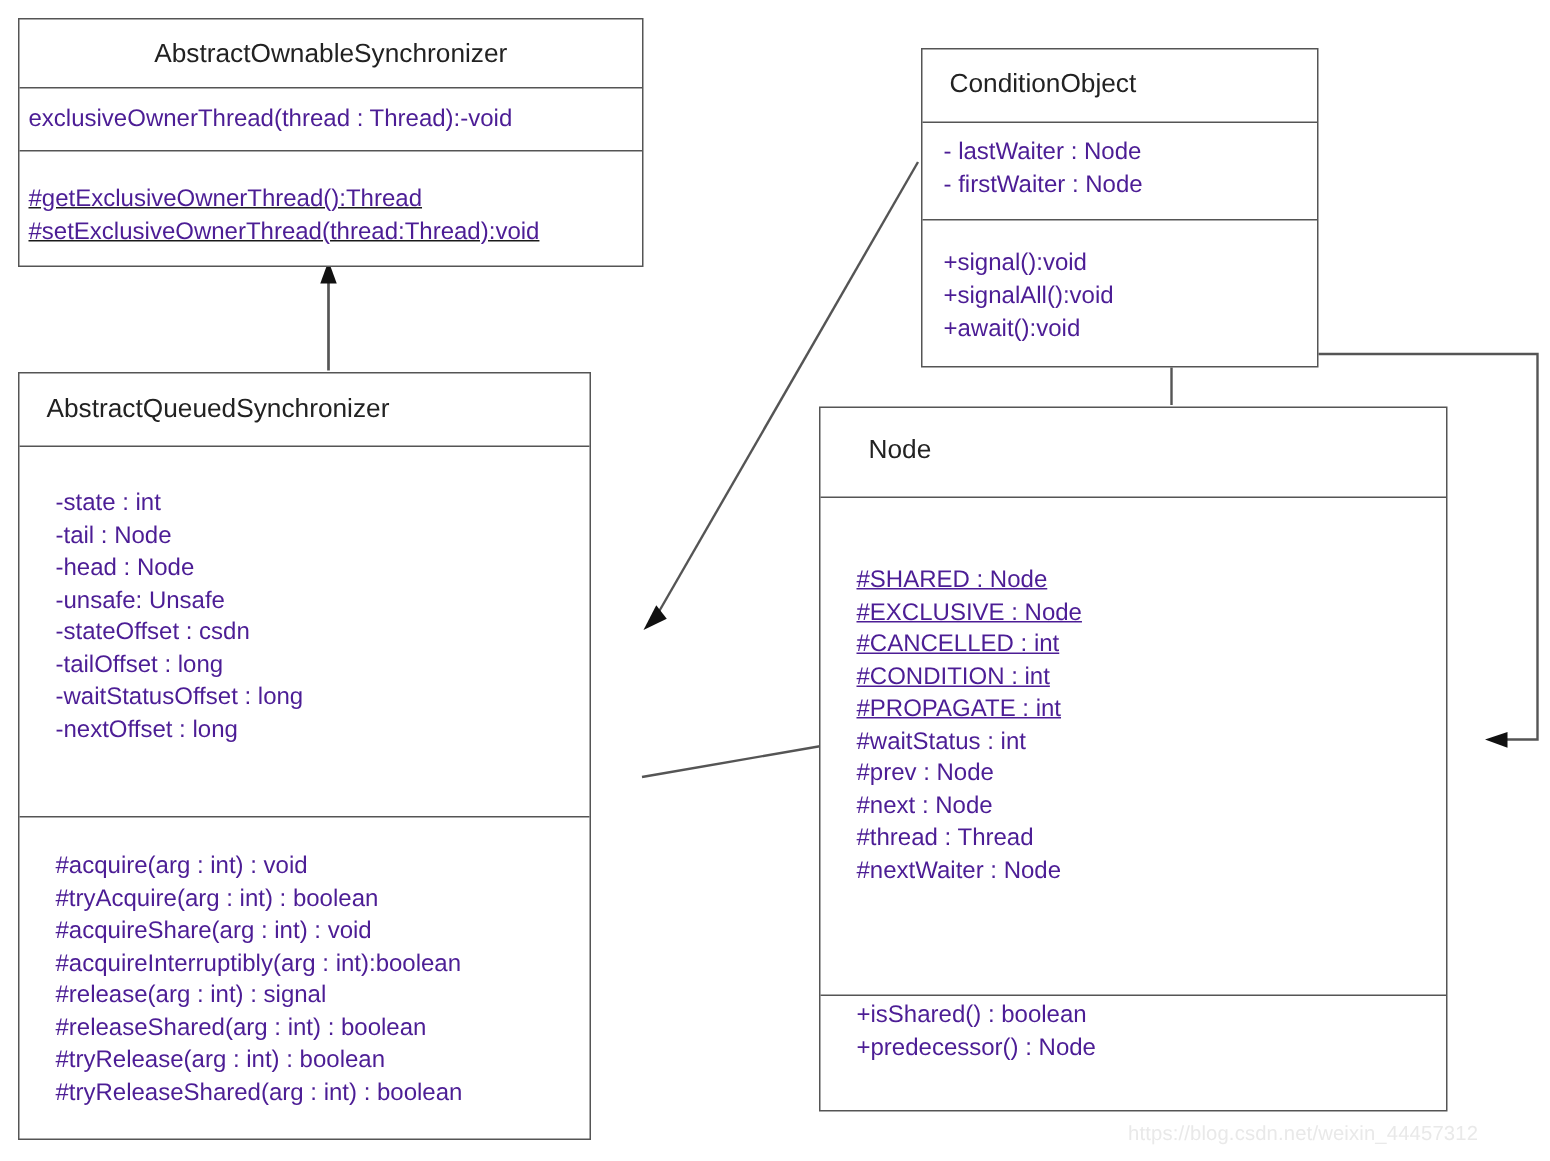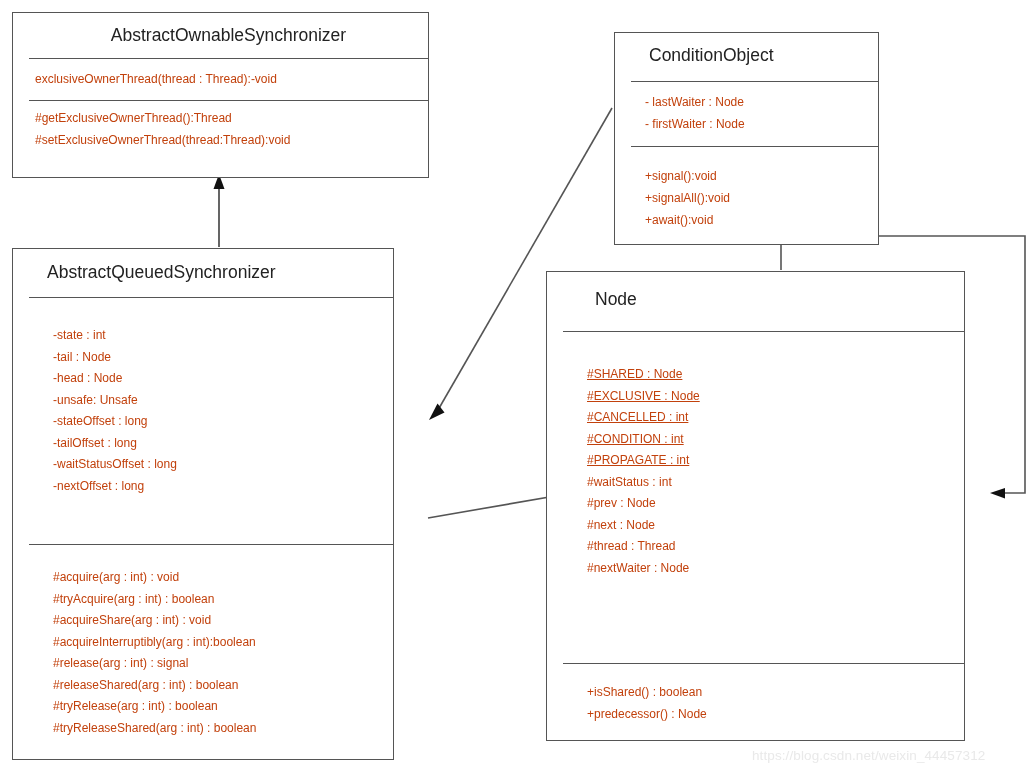--- a/index.html
+++ b/index.html
@@ -20,21 +20,20 @@
   .uml-class {
     position: absolute;
     box-sizing: border-box;
     border: 1.6px solid #555555;
     background: #ffffff;
     z-index: 3;
   }
   .compartment {
     box-sizing: border-box;
     position: relative;
-    margin-left: 16px;
   }
   .compartment + .compartment {
     border-top: 1.6px solid #555555;
   }
   .class-title {
     font-size: 17.5px;
     color: #222222;
     white-space: nowrap;
     line-height: 1.2;
   }
@@ -43,54 +42,54 @@
   }
   .title-left {
     text-align: left;
   }
   .member-list {
     list-style: none;
     margin: 0;
     padding: 0;
   }
   .member-list li {
-    font-size: 12px;
+    font-size: 16px;
     line-height: 21.5px;
     white-space: nowrap;
-    color: #c2410c;
+    color: #4c1d95;
   }
   .member-list li.static-member {
     text-decoration: underline;
     text-underline-offset: 1px;
   }
 
   
   #class-aos { left: 12px; top: 12px; width: 417px; height: 166px; }
   #class-aos .c-title { height: 45px; padding-top: 12px; }
   #class-aos .c-attrs { height: 42px; padding: 10px 0 0 6px; }
-  #class-aos .c-methods { height: 77px; padding: 7px 0 0 6px; }
+  #class-aos .c-methods { height: 77px; padding: 21px 0 0 6px; text-decoration: underline; }
 
   
   #class-aqs { left: 12px; top: 248px; width: 382px; height: 512px; }
   #class-aqs .c-title { height: 48px; padding: 13px 0 0 18px; }
   #class-aqs .c-attrs { height: 247px; padding: 27px 0 0 24px; }
   #class-aqs .c-methods { height: 215px; padding: 22px 0 0 24px; }
 
   
   #class-condition { left: 614px; top: 32px; width: 265px; height: 213px; }
   #class-condition .c-title { height: 48px; padding: 12px 0 0 18px; }
   #class-condition .c-attrs { height: 65px; padding: 9px 0 0 14px; }
   #class-condition .c-methods { height: 70px; padding: 18px 0 0 14px; }
   #class-condition .member-list li { line-height: 22px; }
 
   
   #class-node { left: 546px; top: 271px; width: 419px; height: 470px; }
   #class-node .c-title { height: 59px; padding: 17px 0 0 32px; }
-  #class-node .c-attrs { height: 332px; padding: 32px 0 0 24px; }
-  #class-node .c-methods { height: 77px; padding: 18px 0 0 24px; }
+  #class-node .c-attrs { height: 332px; padding: 44px 0 0 24px; }
+  #class-node .c-methods { height: 77px; padding: 2px 0 0 24px; }
 
   
   #connectors {
     position: absolute;
     left: 0; top: 0;
     width: 1033px;
     height: 774px;
     z-index: 1;
     pointer-events: none;
   }
@@ -160,21 +159,21 @@
   <div class="uml-class" id="class-aqs">
     <div class="compartment c-title">
       <div class="class-title title-left">AbstractQueuedSynchronizer</div>
     </div>
     <div class="compartment c-attrs">
       <ul class="member-list">
         <li>-state : int</li>
         <li>-tail : Node</li>
         <li>-head : Node</li>
         <li>-unsafe: Unsafe</li>
-        <li>-stateOffset : long</li>
+        <li>-stateOffset : csdn</li>
         <li>-tailOffset : long</li>
         <li>-waitStatusOffset : long</li>
         <li>-nextOffset : long</li>
       </ul>
     </div>
     <div class="compartment c-methods">
       <ul class="member-list">
         <li>#acquire(arg : int) : void</li>
         <li>#tryAcquire(arg : int) : boolean</li>
         <li>#acquireShare(arg : int) : void</li>

